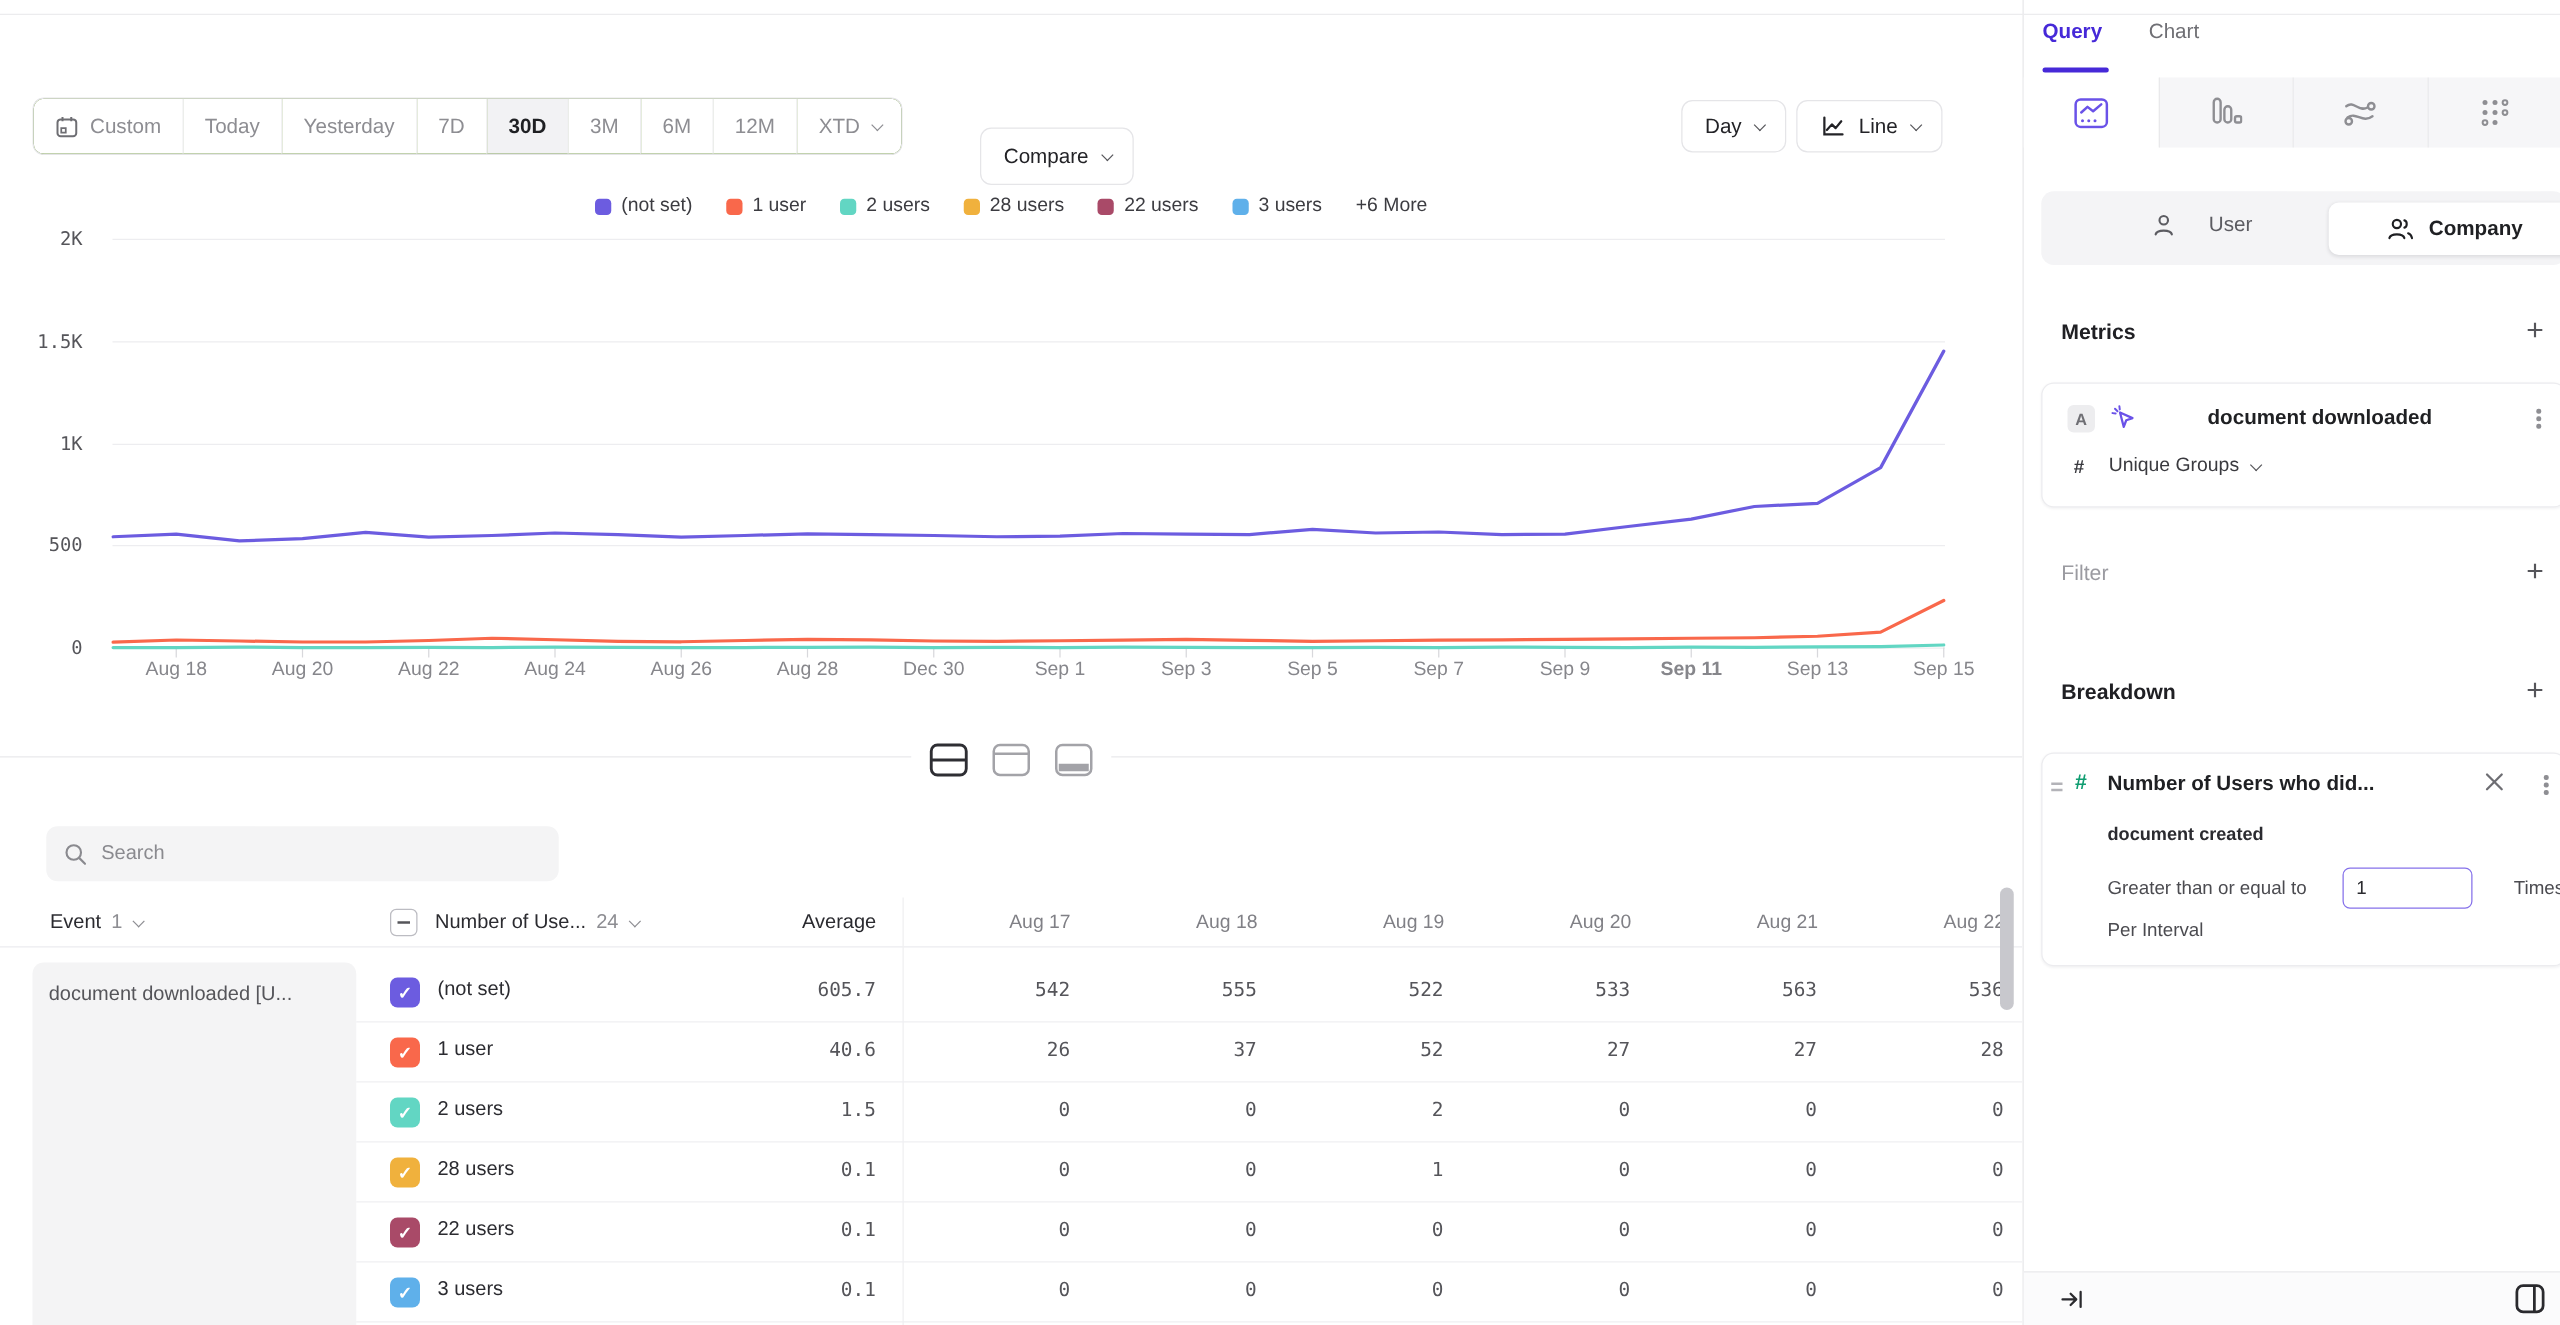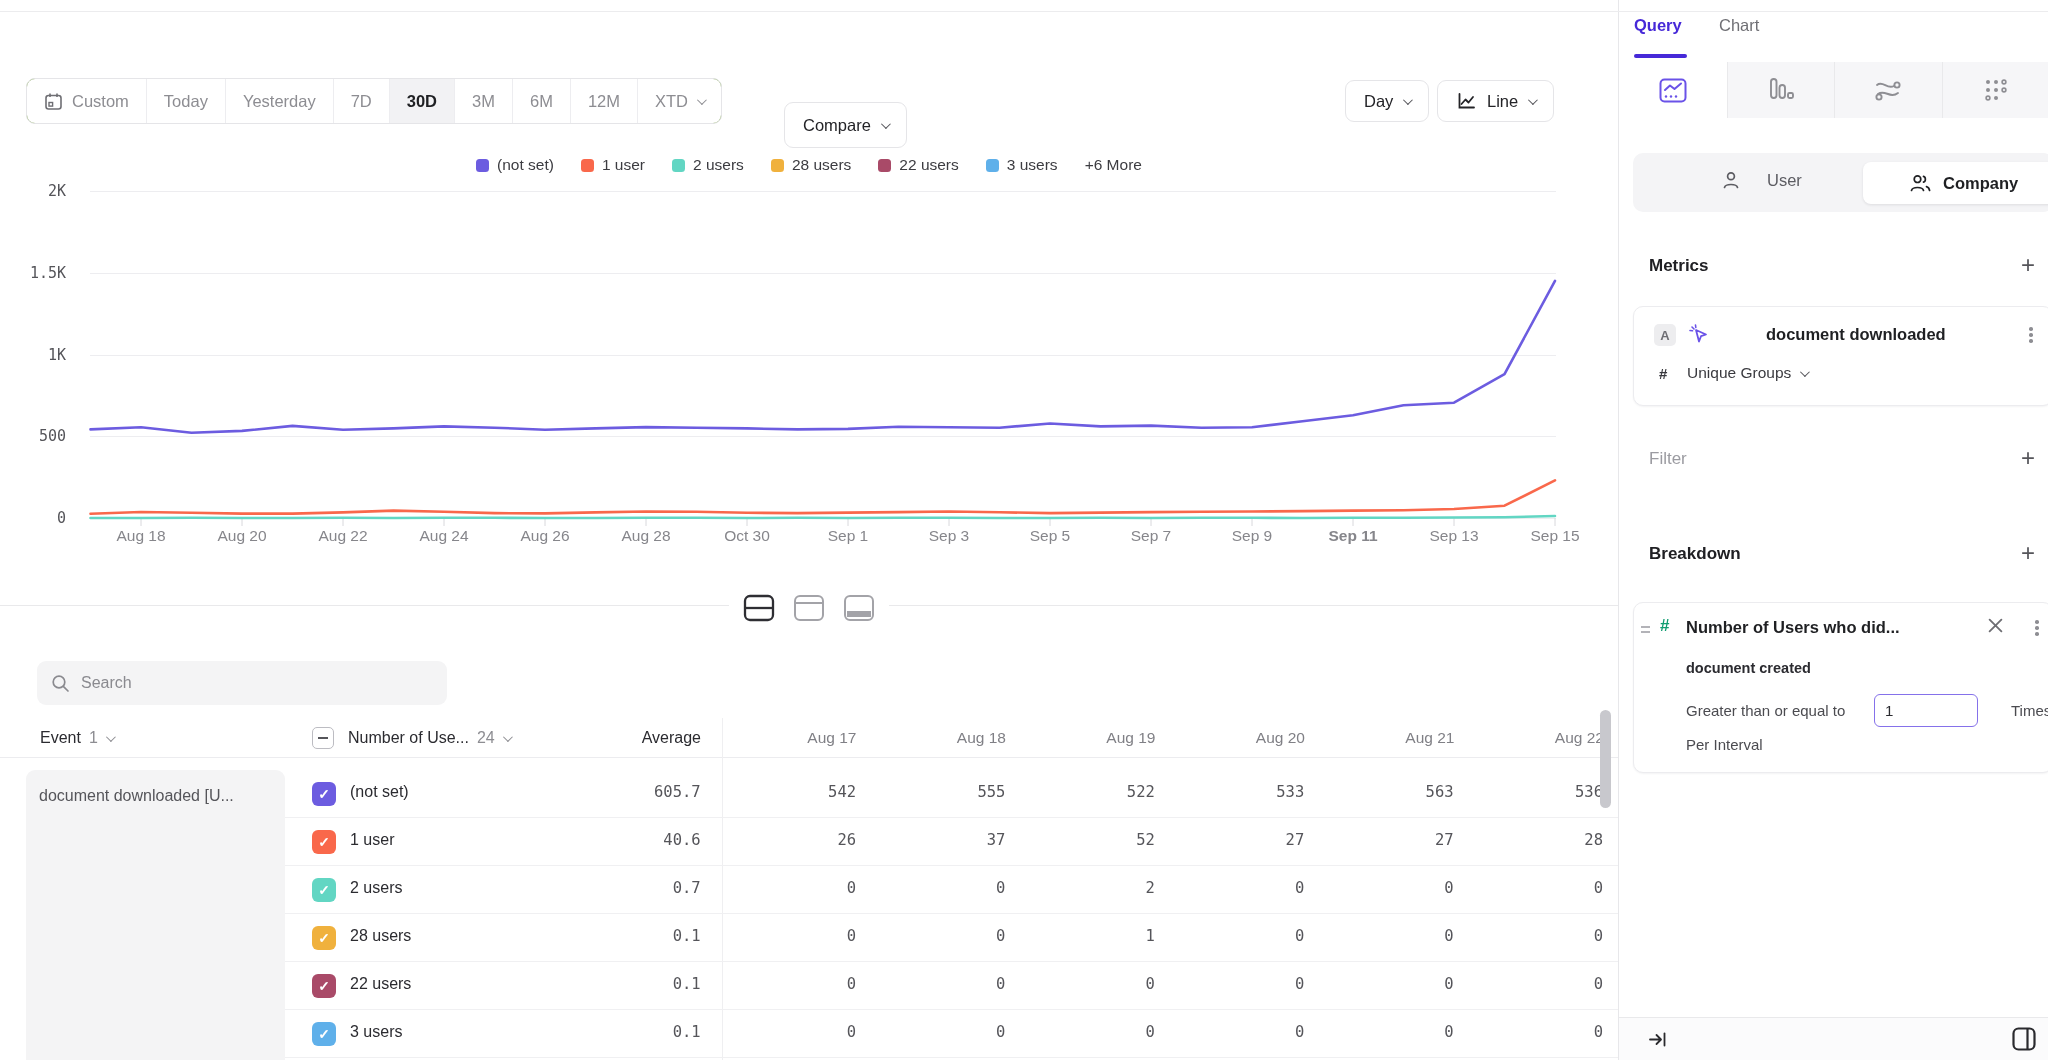--- a/index.html
+++ b/index.html
@@ -273,21 +273,21 @@
         <polyline points="90.5,513.7 141.0,512.0 191.5,512.8 242.0,513.6 292.5,513.6 343.0,512.4 393.5,510.6 444.0,511.8 494.5,513.1 545.0,513.4 595.5,512.4 646.0,511.5 696.5,511.8 747.0,512.8 797.5,513.1 848.0,512.6 898.5,512.1 949.0,511.5 999.5,512.3 1050.0,513.1 1100.5,512.6 1151.0,512.1 1201.5,511.8 1252.0,511.5 1302.5,511.1 1353.0,510.6 1403.5,510.2 1454.0,509.0 1504.5,505.7 1555.0,480.4" fill="none" stroke="#f9684b" stroke-width="2.6" stroke-linejoin="round" stroke-linecap="round"></polyline>
         <polyline points="90.5,518.0 141.0,518.0 191.5,517.7 242.0,518.0 292.5,518.0 343.0,517.8 393.5,518.0 444.0,517.7 494.5,517.8 545.0,518.0 595.5,518.0 646.0,517.8 696.5,517.7 747.0,518.0 797.5,517.8 848.0,518.0 898.5,517.7 949.0,517.8 999.5,518.0 1050.0,518.0 1100.5,517.8 1151.0,518.0 1201.5,517.7 1252.0,517.8 1302.5,518.0 1353.0,517.7 1403.5,517.8 1454.0,517.5 1504.5,517.2 1555.0,516.0" fill="none" stroke="#62d6c3" stroke-width="2.6" stroke-linejoin="round" stroke-linecap="round"></polyline>
       </svg>
     <div>
         <div class="xlabel" style="left: 96px;">Aug 18</div>
         <div class="xlabel" style="left: 197px;">Aug 20</div>
         <div class="xlabel" style="left: 298px;">Aug 22</div>
         <div class="xlabel" style="left: 399px;">Aug 24</div>
         <div class="xlabel" style="left: 500px;">Aug 26</div>
         <div class="xlabel" style="left: 601px;">Aug 28</div>
-        <div class="xlabel" style="left: 702px;">Oct 30</div>
+        <div class="xlabel" style="left: 702px;">Dec 30</div>
         <div class="xlabel" style="left: 803px;">Sep 1</div>
         <div class="xlabel" style="left: 904px;">Sep 3</div>
         <div class="xlabel" style="left: 1005px;">Sep 5</div>
         <div class="xlabel" style="left: 1106px;">Sep 7</div>
         <div class="xlabel" style="left: 1207px;">Sep 9</div>
         <div class="xlabel" style="left: 1308px; font-weight: bold;">Sep 11</div>
         <div class="xlabel" style="left: 1409px;">Sep 13</div>
         <div class="xlabel" style="left: 1510px;">Sep 15</div>
       </div>
 
@@ -371,21 +371,21 @@
           <div class="tcell">37</div>
           <div class="tcell">52</div>
           <div class="tcell">27</div>
           <div class="tcell">27</div>
           <div class="tcell">28</div>
         </div>
         <div class="trow">
           <div class="trowhead">
             <span class="cb" style="background: rgb(98, 214, 195);">✓</span>
             <span class="rowlabel">2 users</span>
-            <span class="avgval">0.7</span>
+            <span class="avgval">1.5</span>
           </div>
           <div class="tcell">0</div>
           <div class="tcell">0</div>
           <div class="tcell">2</div>
           <div class="tcell">0</div>
           <div class="tcell">0</div>
           <div class="tcell">0</div>
         </div>
         <div class="trow">
           <div class="trowhead">

